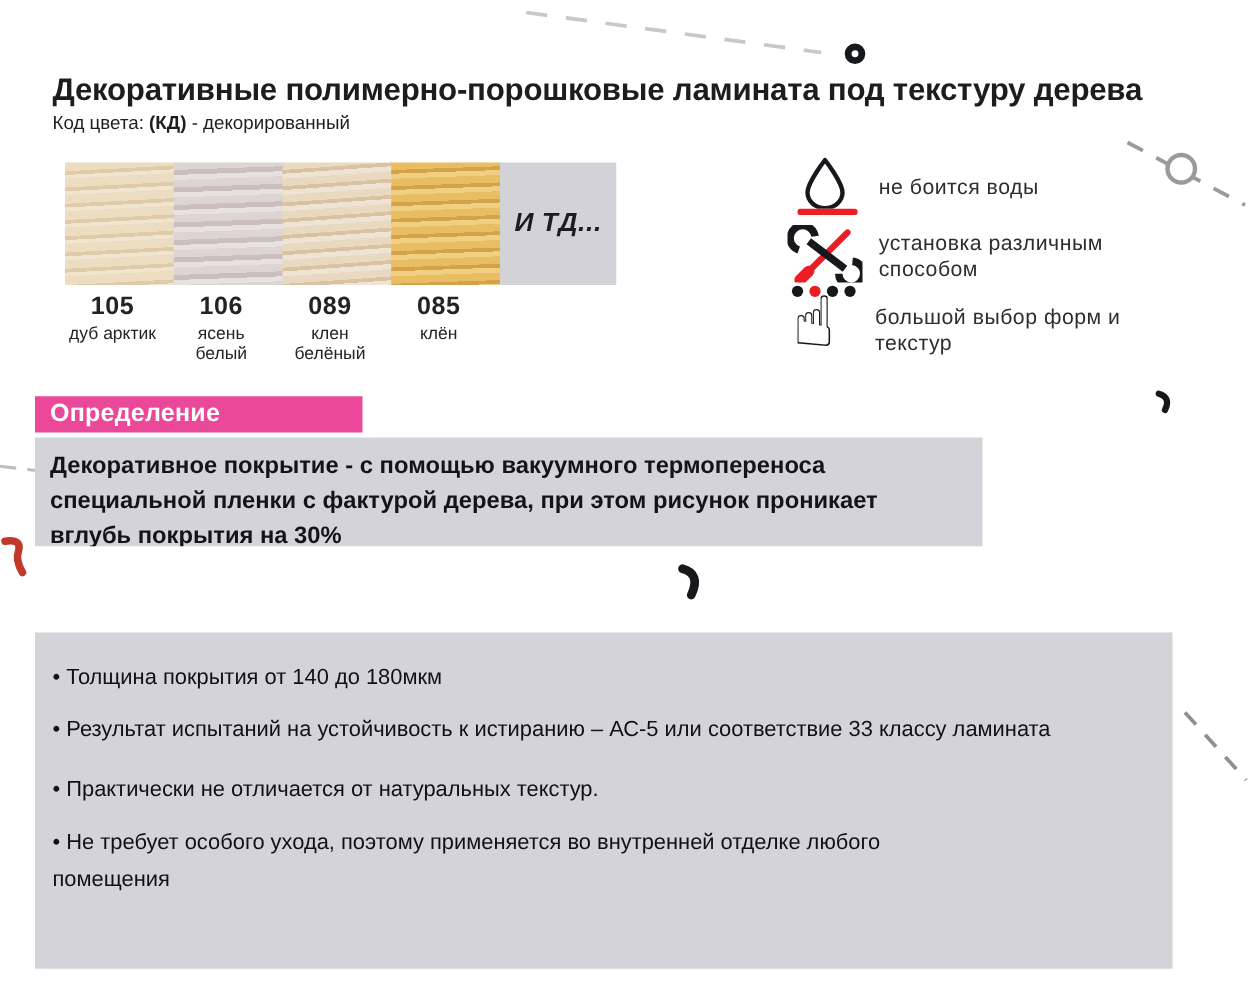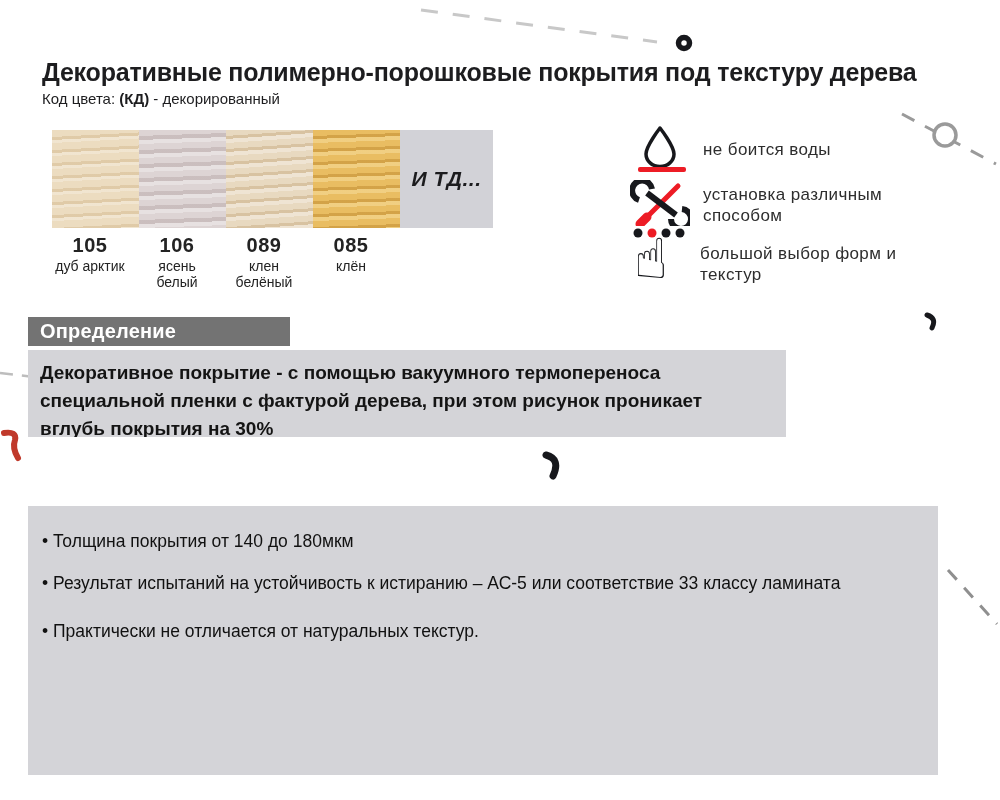--- a/index.html
+++ b/index.html
@@ -68,21 +68,21 @@
   }
   .hand-glyph {
     position:absolute; left:634px; top:228px;
     font-family:"DejaVu Sans", sans-serif;
     font-size:56px; line-height:62px; color:#17181c;
   }
 
   
   .sec-header {
     position:absolute; left:28px; height:29px;
-    background:#737373; color:#ffffff;
+    background:#ec4899; color:#ffffff;
     font-size:20px; font-weight:800; line-height:29px;
     padding-left:12px; letter-spacing:0.2px;
   }
   .hdr-def { top:317px; width:262px; }
   .hdr-feat { top:474px; width:198px; }
 
   .panel {
     position:absolute; left:28px; background:#d4d4d8; overflow:hidden;
   }
   .panel-def { top:350px; width:758px; height:87px; }
@@ -134,21 +134,21 @@
     <path d="M4,5 Q19,9 11,26" fill="none" stroke="#17181c" stroke-width="7" stroke-linecap="round"></path>
   </svg>
   <svg class="deco" style="left:924px; top:311px;" width="18" height="22">
     <path d="M3,4 Q13,7 8,17" fill="none" stroke="#17181c" stroke-width="5" stroke-linecap="round"></path>
   </svg>
 
   <svg class="deco" style="left:944px; top:566px;" width="56" height="64">
     <line x1="4" y1="4" x2="53" y2="58" stroke="#8f8f8f" stroke-width="3" stroke-dasharray="13 11"></line>
   </svg>
 
-  <div class="title">Декоративные полимерно-порошковые покрытия под текстуру дерева</div>
+  <div class="title">Декоративные полимерно-порошковые ламината под текстуру дерева</div>
   <div class="subtitle"><span>Код цвета: </span><span class="code">(КД)</span><span> - декорированный</span></div>
 
   <div class="swatch-row">
     <div class="sw-col">
       <div class="sw-img sw-105"></div>
       <div class="sw-code">105</div>
       <div class="sw-name">дуб арктик</div>
     </div>
     <div class="sw-col">
       <div class="sw-img sw-106"></div>
@@ -194,15 +194,16 @@
 
   <div class="sec-header hdr-def">Определение</div>
   <div class="panel panel-def">
     <div class="def-body">Декоративное покрытие - с помощью вакуумного термопереноса специальной пленки с фактурой дерева, при этом рисунок проникает вглубь покрытия на 30%</div>
   </div>
 
   <div class="panel panel-feat">
     <div class="bullet b1">Толщина покрытия от 140 до 180мкм</div>
     <div class="bullet b2">Результат испытаний на устойчивость к истиранию – АС-5 или соответствие 33 классу ламината</div>
     <div class="bullet b3">Практически не отличается от натуральных текстур.</div>
+    <div class="bullet b4">Не требует особого ухода, поэтому применяется во внутренней отделке любого помещения</div>
   </div>
 
 </div>
 
 </body></html>

